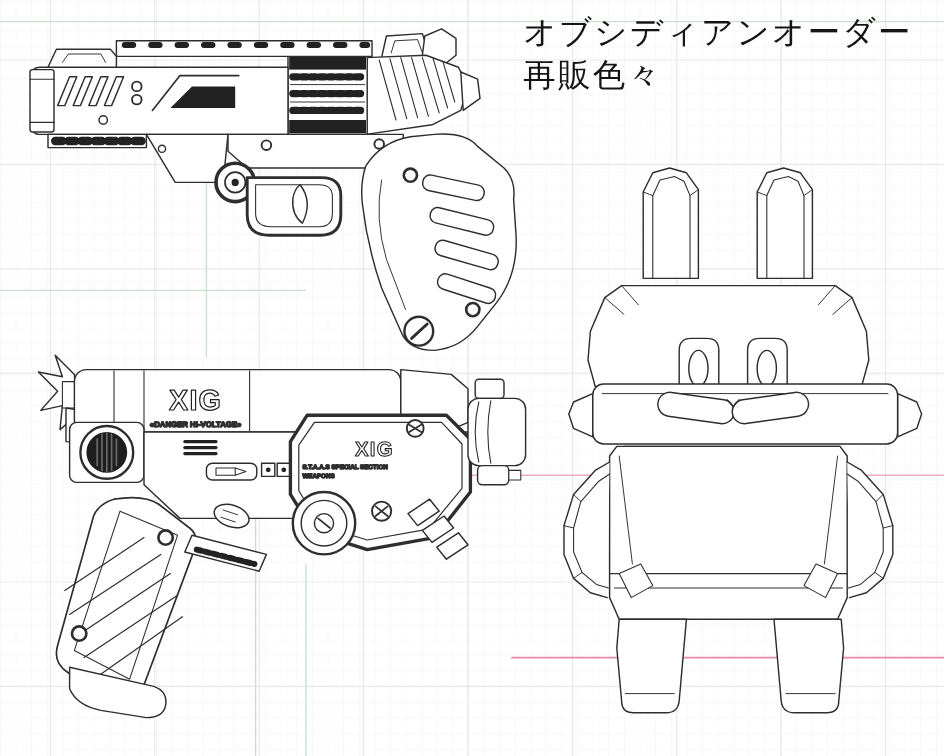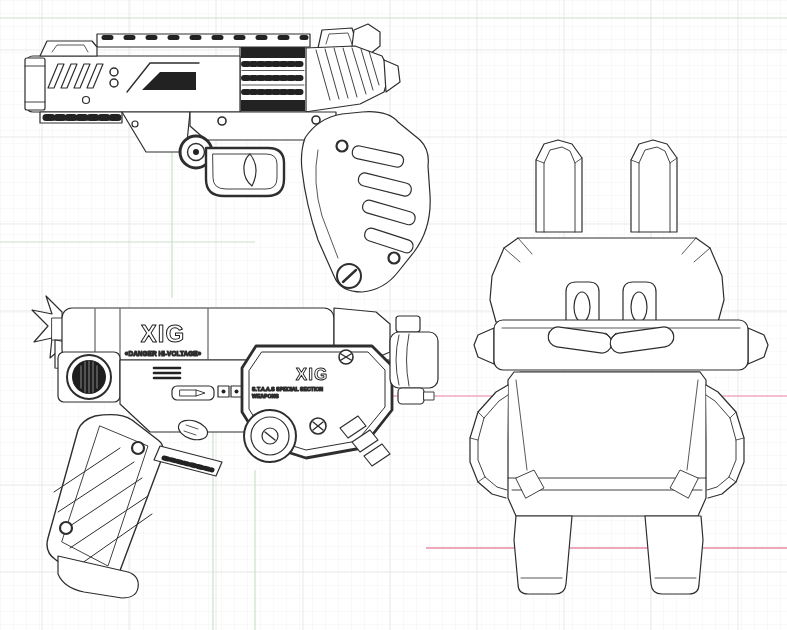--- a/index.html
+++ b/index.html
@@ -290,15 +290,17 @@
     </g>
 
     <path d="M516,516 L572,516 L566,584 Q565,594 555,594 L528,594 Q518,594 518,584 L514,540 Z" fill="#fff"></path>
     <line x1="521" y1="578" x2="562" y2="578" stroke-width="0.8"></line>
     <path d="M645,516 L701,516 L703,540 L699,584 Q699,594 689,594 L662,594 Q652,594 651,584 Z" fill="#fff"></path>
     <line x1="655" y1="578" x2="696" y2="578" stroke-width="0.8"></line>
   </g>
 </svg>
 
 <div class="caption">
+  <div>オブシディアンオーダー</div>
+  <div>再販色々</div>
 </div>
 
 </div>
 
 </body></html>

